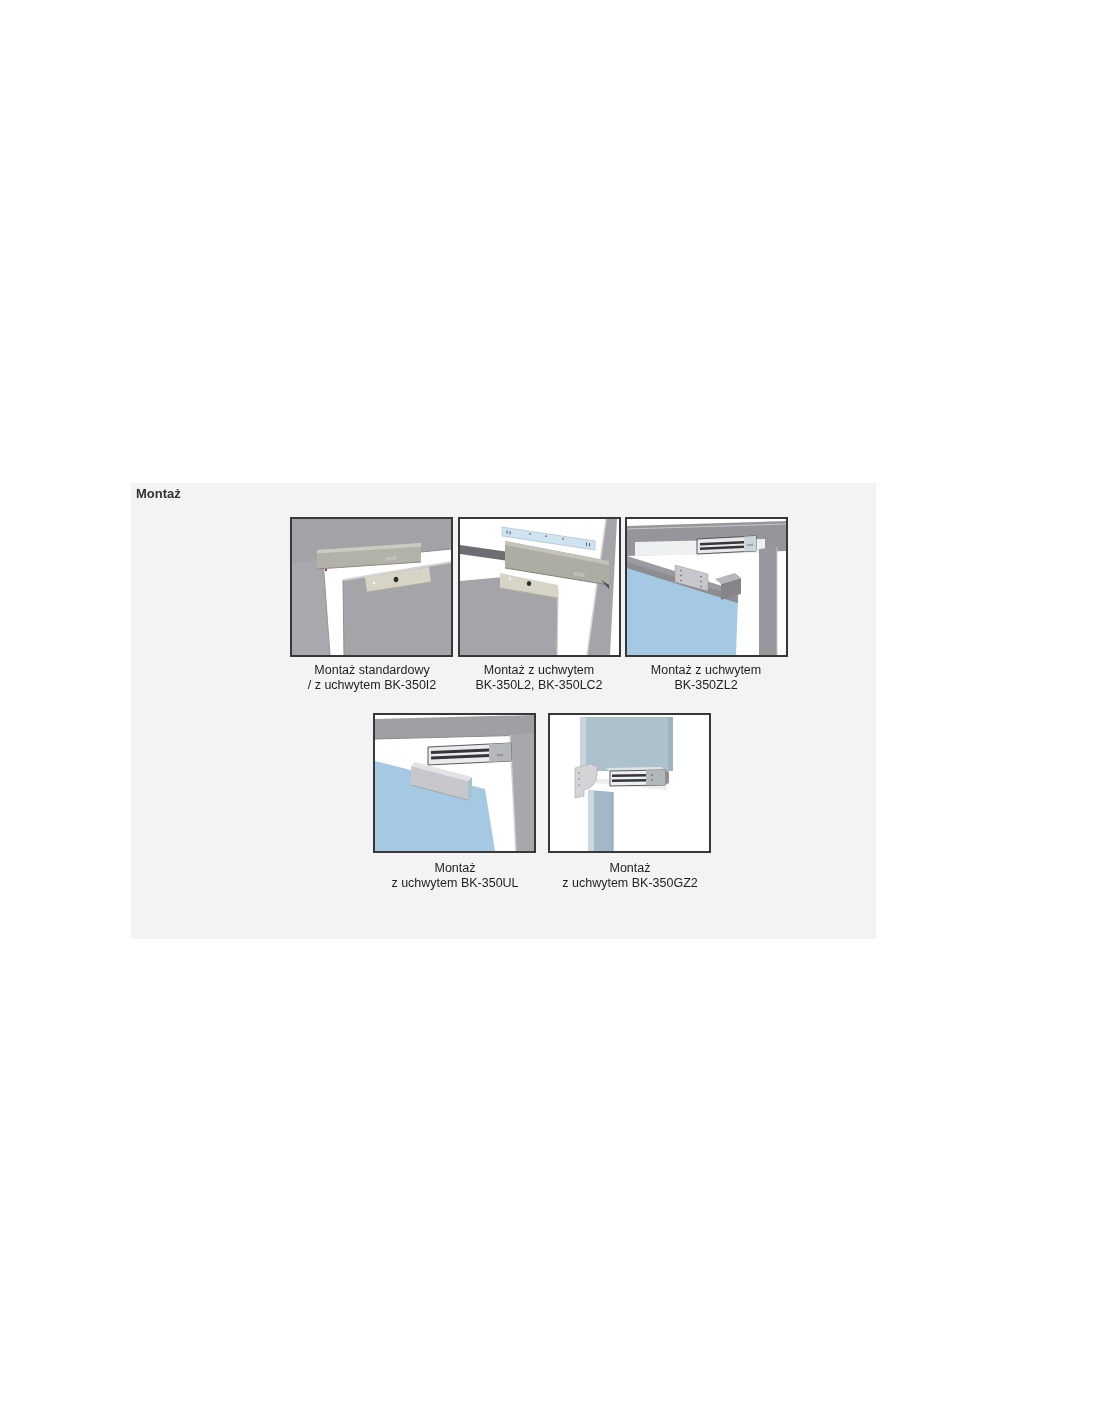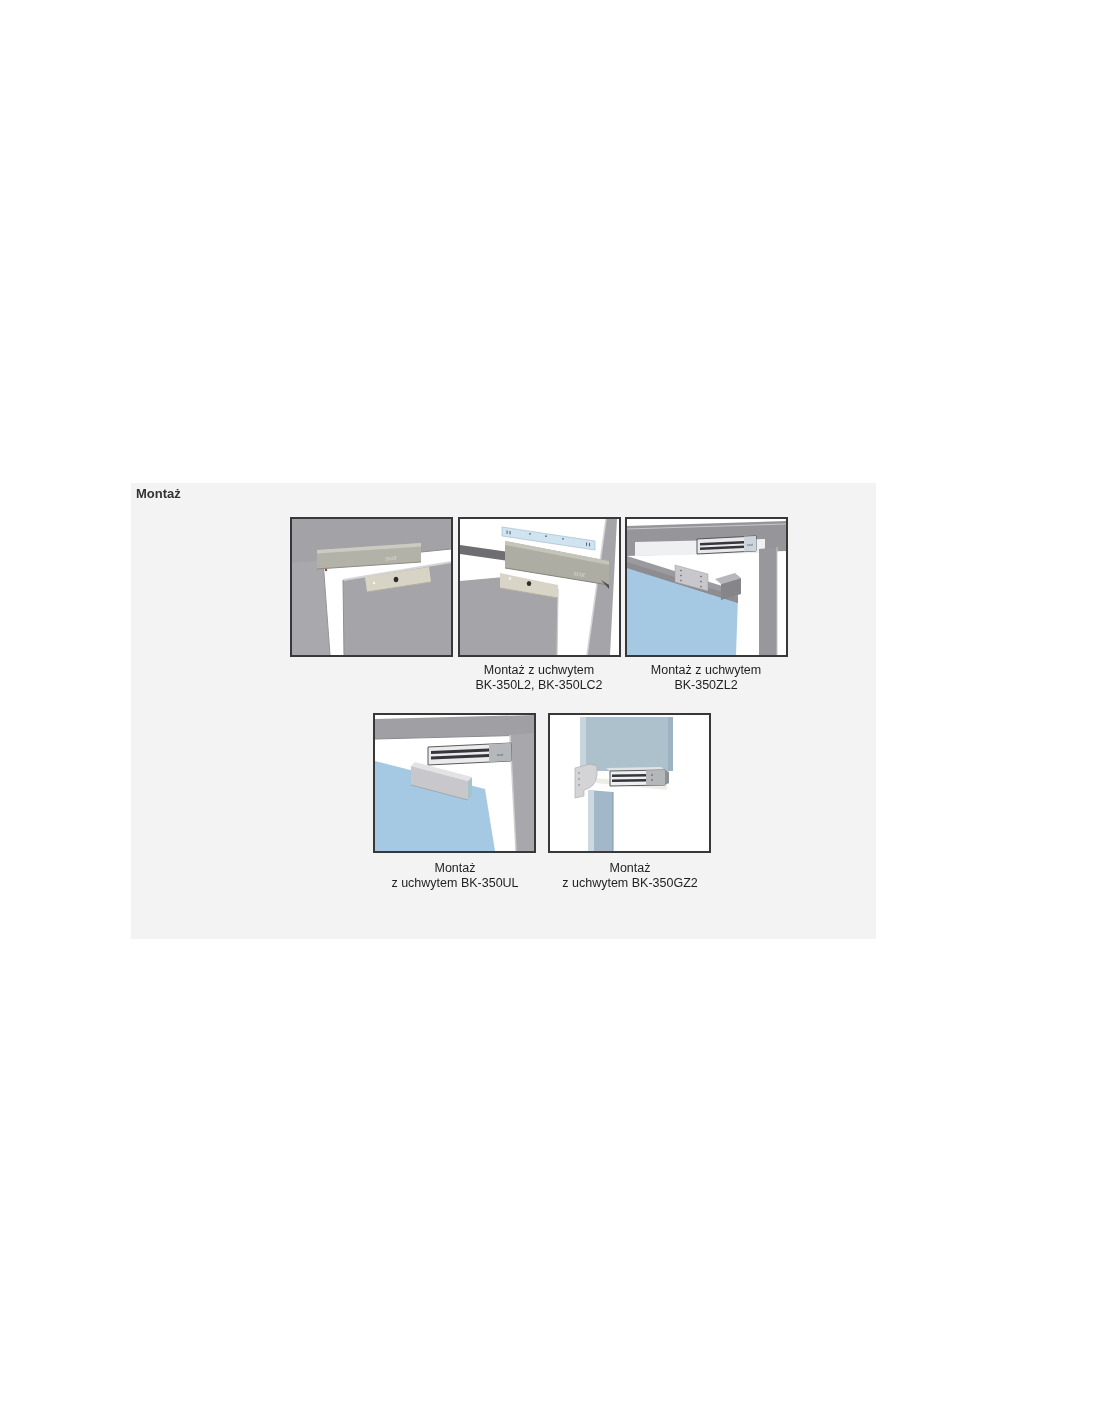--- a/index.html
+++ b/index.html
@@ -188,20 +188,24 @@
         </g>
         <g>
           <path d="M25,53 L40,49 L47,51 L47,60 Q46,72 34,75 L34,81 L25,83 Z" fill="#d4d4d6" stroke="#a6a6aa" stroke-width="0.6"></path>
           <circle cx="29" cy="58" r="0.75" fill="#76767a"></circle>
           <circle cx="29" cy="64" r="0.75" fill="#76767a"></circle>
           <circle cx="29" cy="70" r="0.75" fill="#76767a"></circle>
         </g>
       </svg>
     </div>
 
+    <div class="caption" id="caption-1">
+      <span>Montaż standardowy</span><br>
+      <span>/ z uchwytem BK-350I2</span>
+    </div>
     <div class="caption" id="caption-2">
       <span>Montaż z uchwytem</span><br>
       <span>BK-350L2, BK-350LC2</span>
     </div>
     <div class="caption" id="caption-3">
       <span>Montaż z uchwytem</span><br>
       <span>BK-350ZL2</span>
     </div>
     <div class="caption" id="caption-4">
       <span>Montaż</span><br>

